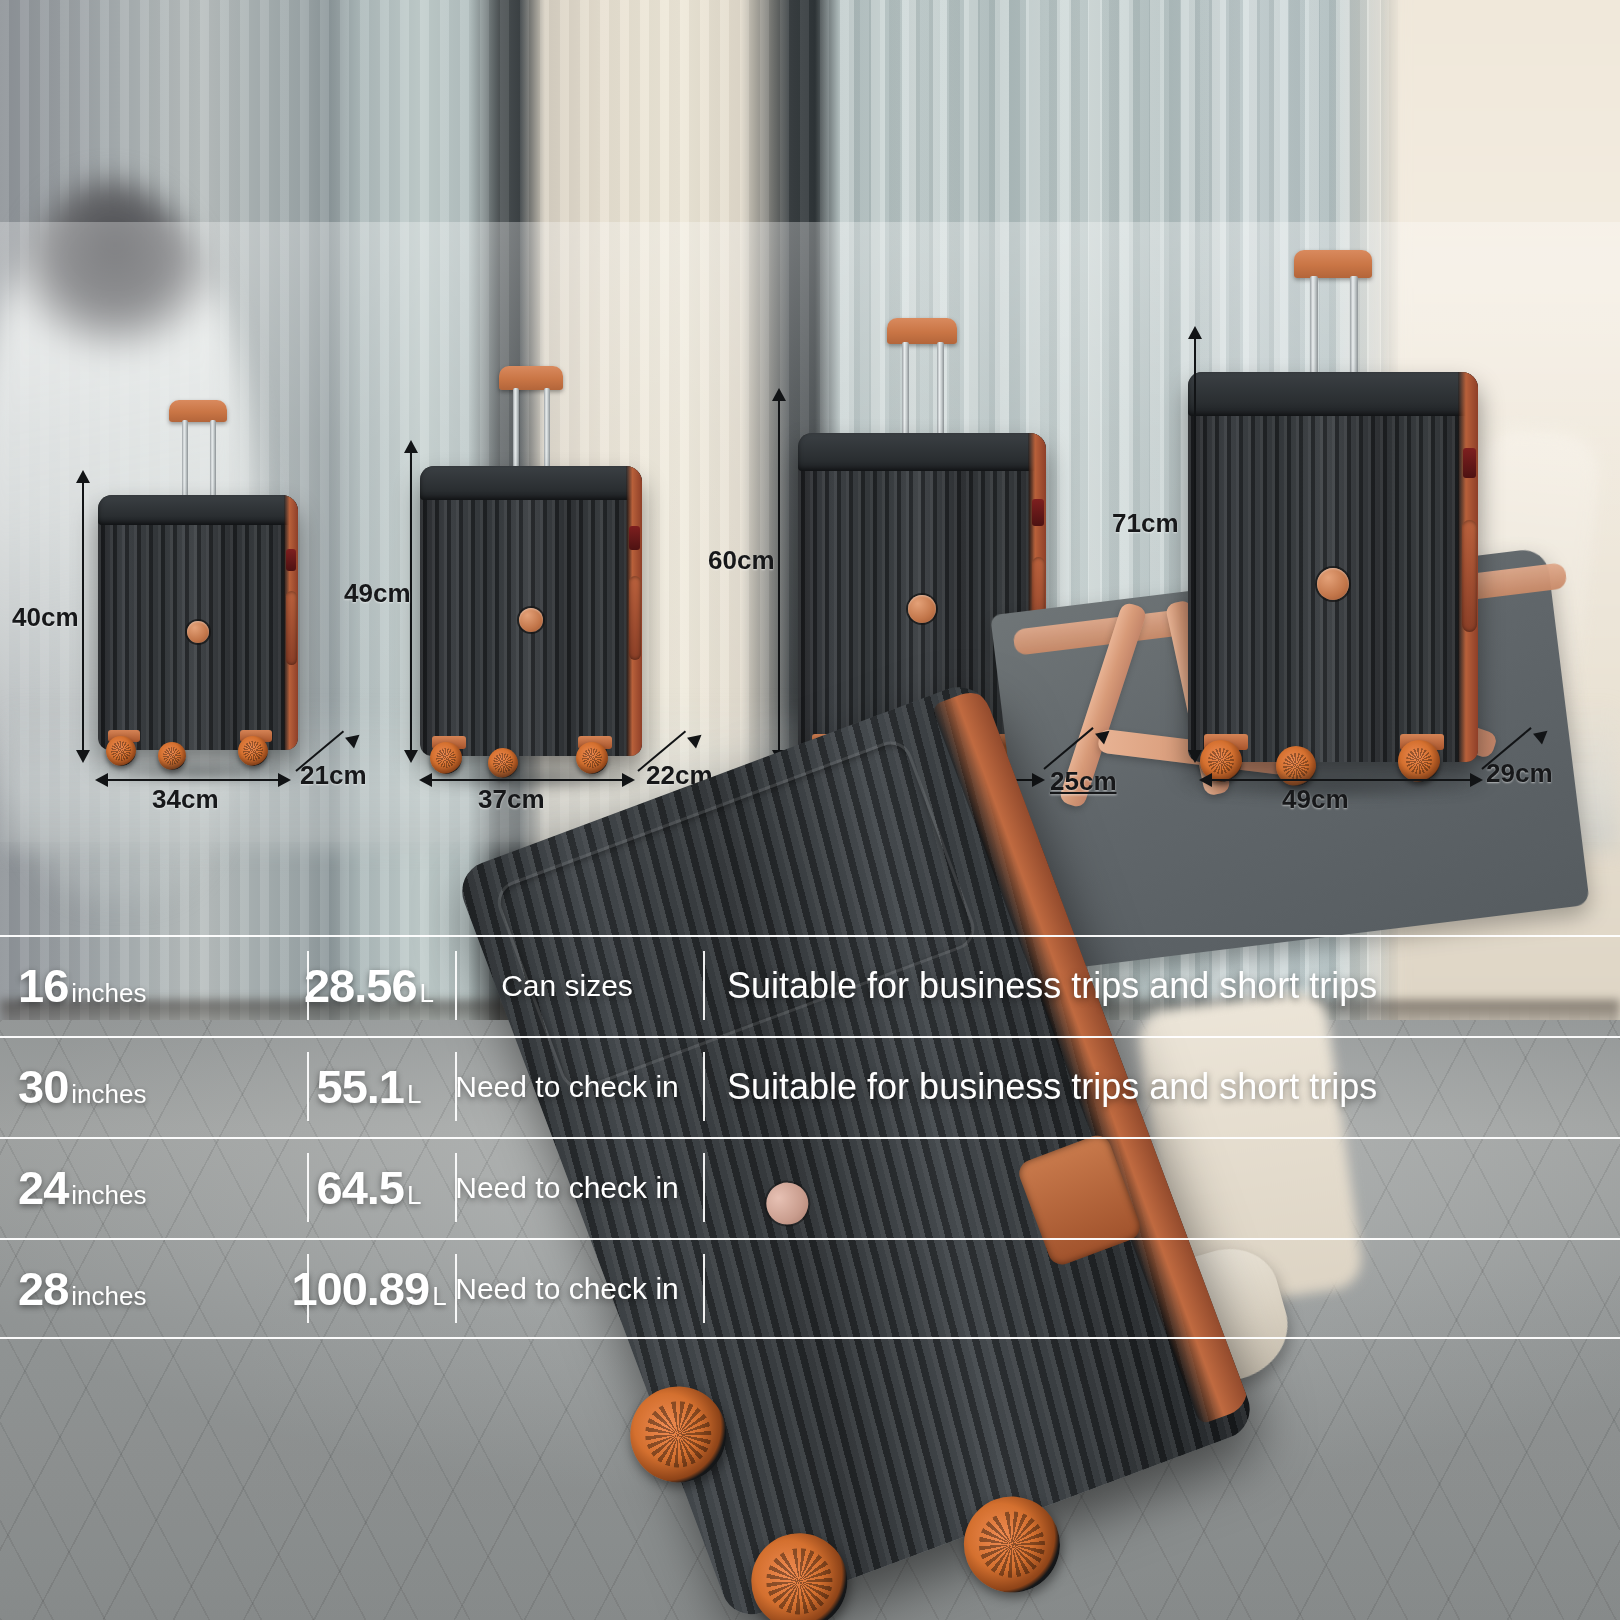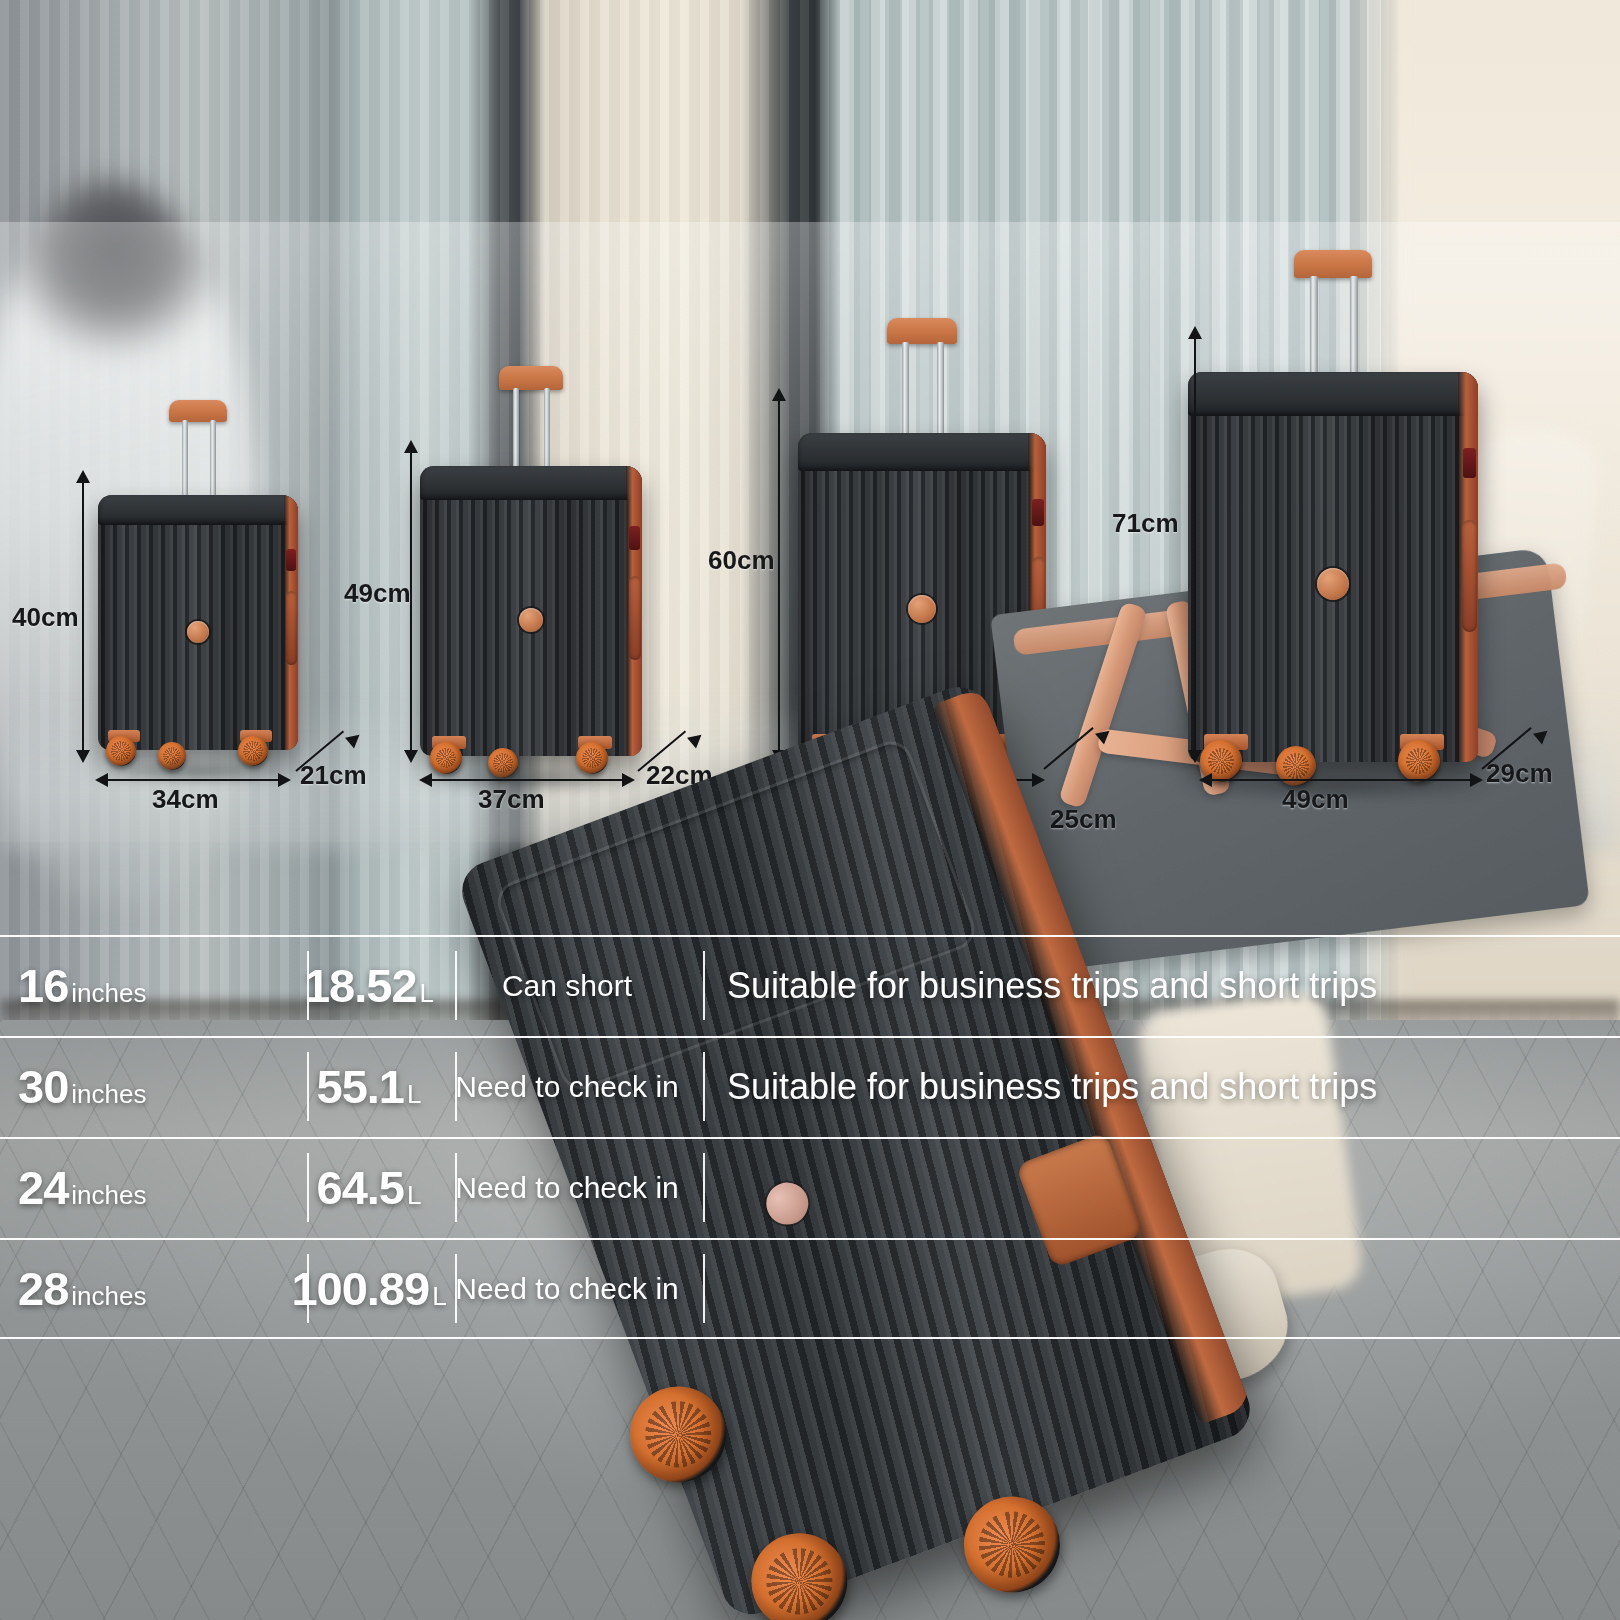--- a/index.html
+++ b/index.html
@@ -430,21 +430,21 @@
   <div class="arrow ar-down" style="left:772px;top:750px;"></div>
   <div class="dim-label" style="left:708px;top:545px;">60cm</div>
 
   <div class="dim-line dim-h" style="left:808px;top:779px;width:226px;"></div>
   <div class="arrow ar-left" style="left:797px;top:773px;"></div>
   <div class="arrow ar-right" style="left:1032px;top:773px;"></div>
   <div class="dim-label" style="left:866px;top:784px;">43cm</div>
 
   <div class="dim-diag" style="left:1044px;top:768px;width:64px;transform:rotate(-40deg);"></div>
   <div class="arrow ar-right" style="left:1098px;top:728px;transform:rotate(-40deg);"></div>
-  <div class="dim-label" style="left:1050px;top:804px;">25cm</div>
+  <div class="dim-label" style="left:1050px;top:766px;text-decoration:underline;">25cm</div>
 
   <div class="dim-line dim-v" style="left:1194px;top:338px;height:414px;"></div>
   <div class="arrow ar-up" style="left:1188px;top:326px;"></div>
   <div class="arrow ar-down" style="left:1188px;top:750px;"></div>
   <div class="dim-label" style="left:1112px;top:508px;">71cm</div>
 
   <div class="dim-line dim-h" style="left:1210px;top:779px;width:262px;"></div>
   <div class="arrow ar-left" style="left:1199px;top:773px;"></div>
   <div class="arrow ar-right" style="left:1470px;top:773px;"></div>
   <div class="dim-label" style="left:1282px;top:784px;">49cm</div>
@@ -470,24 +470,24 @@
 
   <div class="spec-table">
 
     <div class="spec-row">
       <div class="rowline"></div>
       <div class="c-size">
         <span class="num">16</span>
         <span class="unit">inches</span>
       </div>
       <div class="c-vol">
-        <span class="num">18.52</span>
+        <span class="num">28.56</span>
         <span class="unit">L</span>
       </div>
-      <div class="c-board">Can short</div>
+      <div class="c-board">Can sizes</div>
       <div class="c-desc">Suitable for business trips and short trips</div>
       <div class="vdiv d1"></div>
       <div class="vdiv d2"></div>
       <div class="vdiv d3"></div>
     </div>
 
     <div class="spec-row">
       <div class="rowline"></div>
       <div class="c-size">
         <span class="num">30</span>

